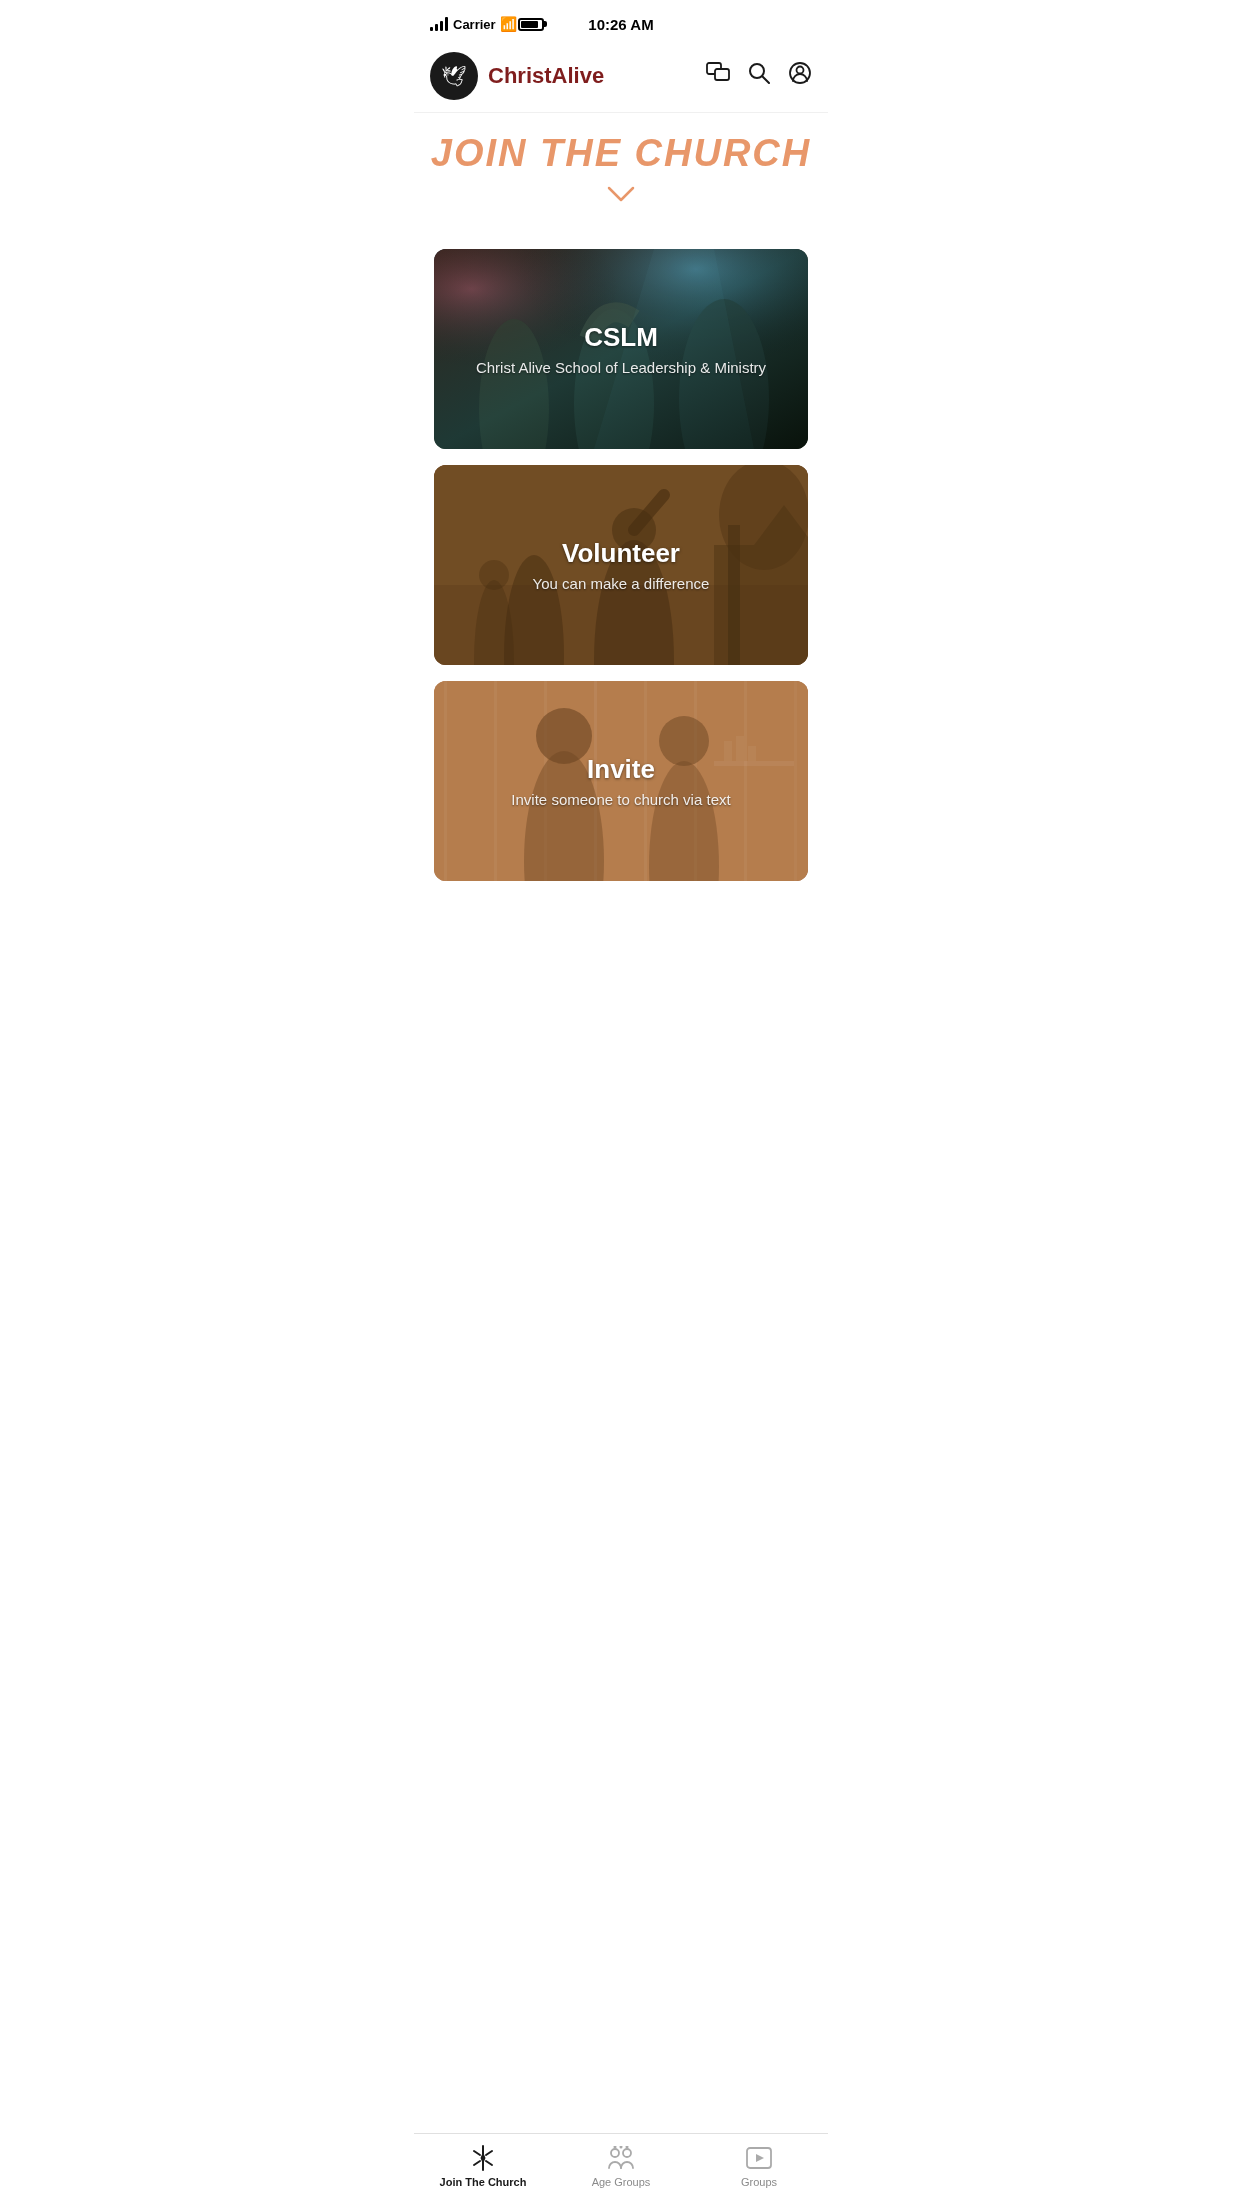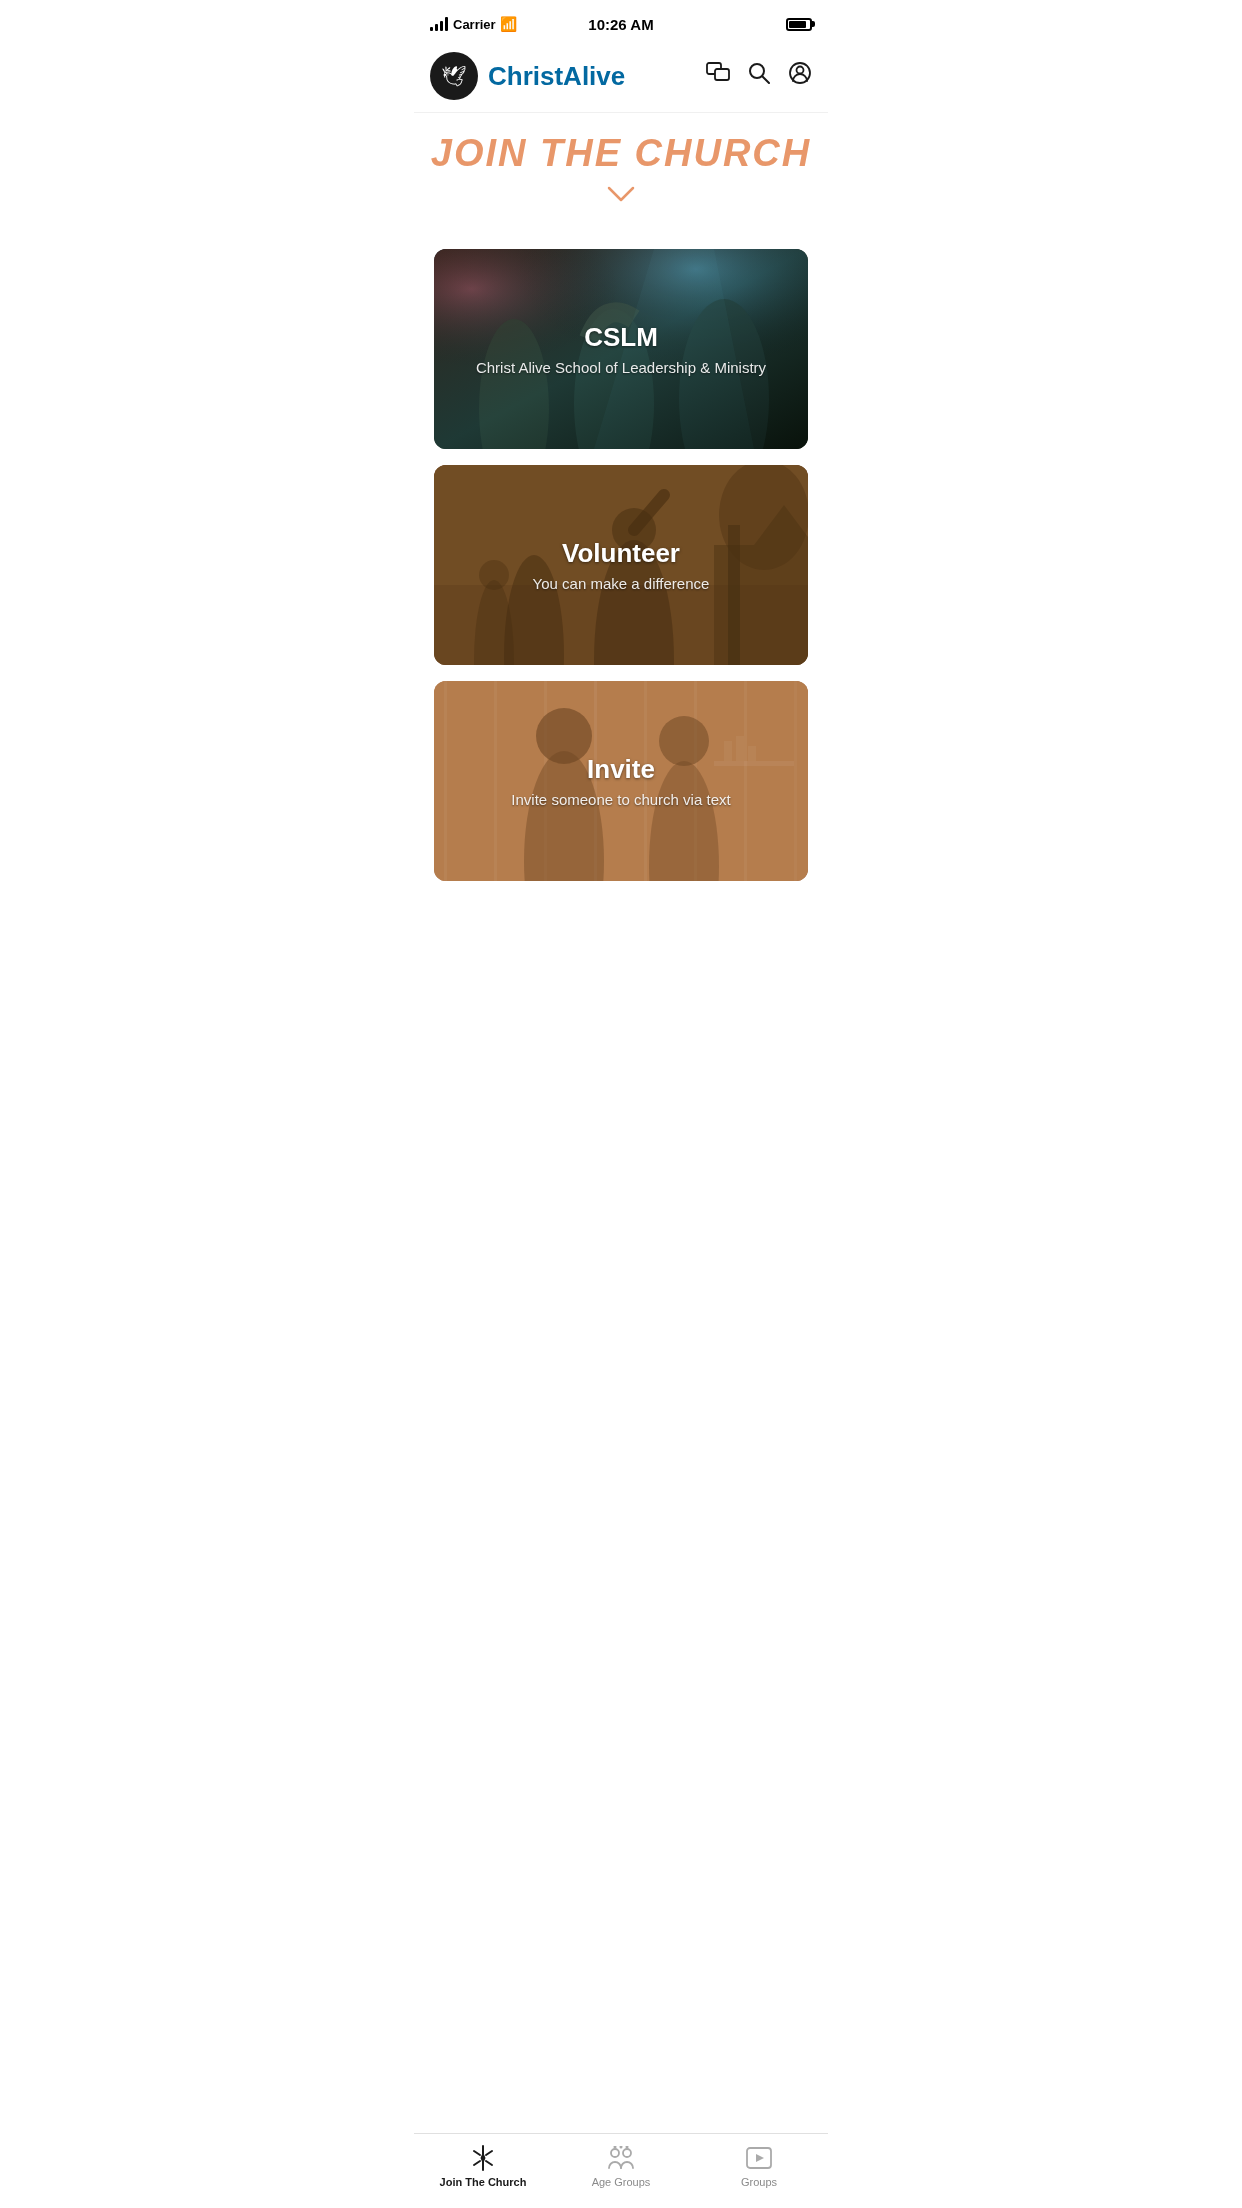--- a/index.html
+++ b/index.html
@@ -15,21 +15,20 @@
       width: 414px;
       min-height: 736px;
       margin: 0 auto;
       overflow-x: hidden;
       position: relative;
     }
 
     
     .status-bar {
       display: flex;
-      justify-content: space-between;
       align-items: center;
       padding: 8px 16px 4px;
       height: 44px;
     }
 
     .status-left {
       display: flex;
       align-items: center;
       gap: 5px;
       font-size: 13px;
@@ -122,23 +121,23 @@
       background: #1a1a1a;
       border-radius: 50%;
       display: flex;
       align-items: center;
       justify-content: center;
       color: white;
       font-size: 20px;
     }
 
     .app-name {
-      font-size: 26px;
+      font-size: 22px;
       font-weight: 700;
-      color: #0369a1;
+      color: #7f1d1d;
     }
 
     .header-right {
       display: flex;
       align-items: center;
       gap: 18px;
     }
 
     .header-icon {
       font-size: 22px;

